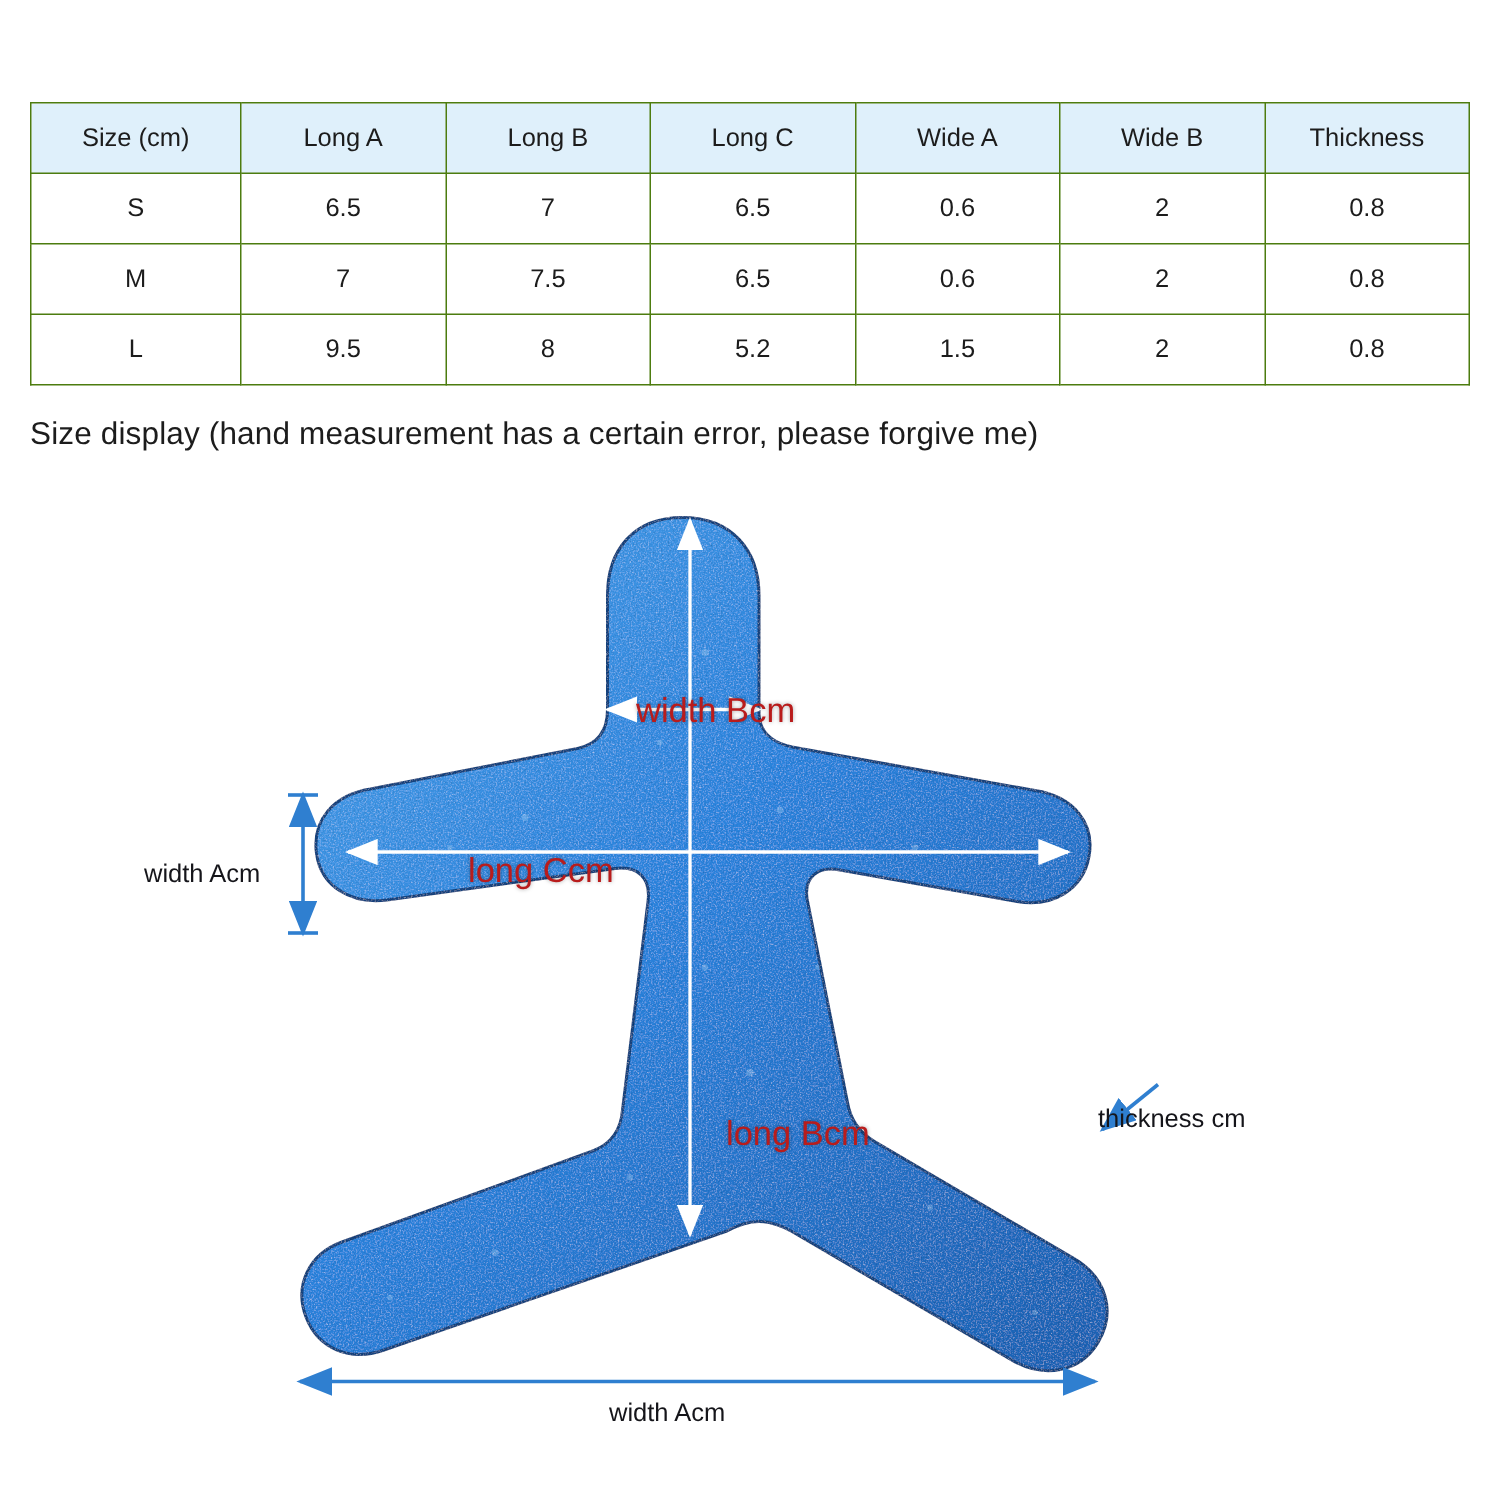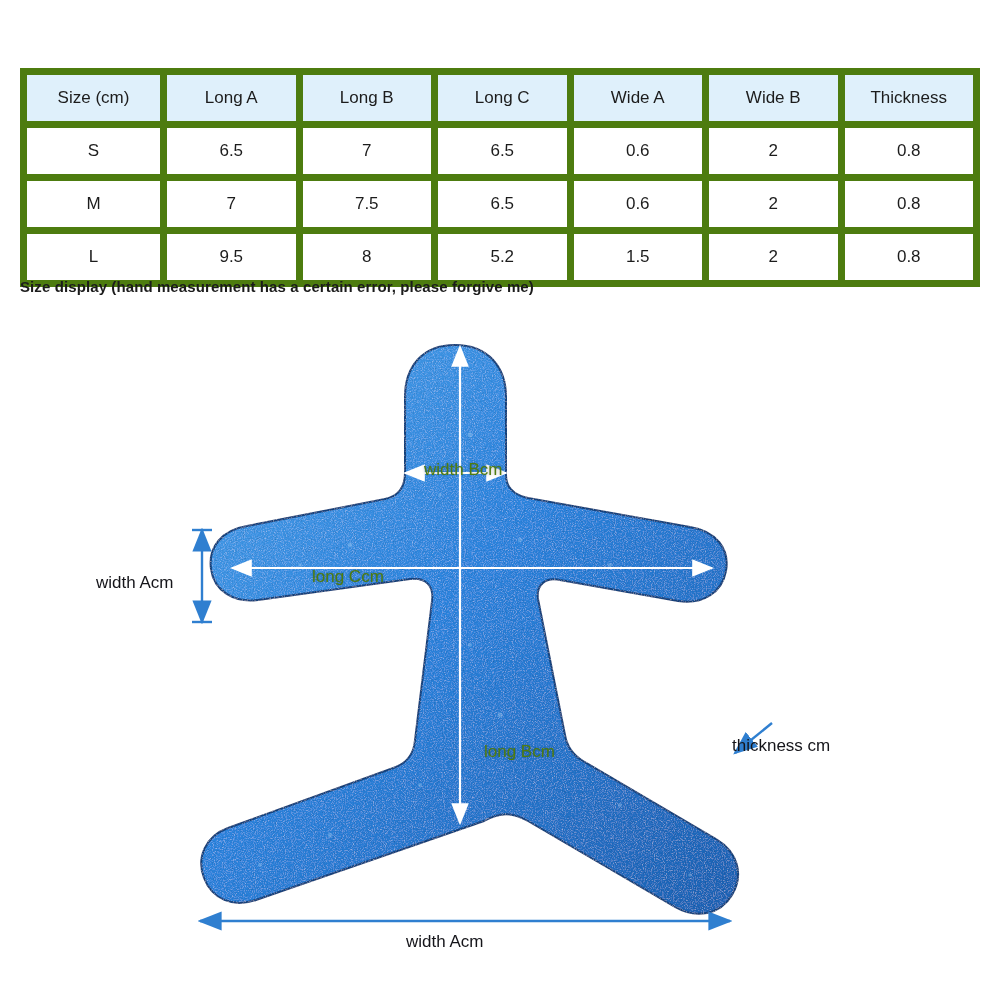--- a/index.html
+++ b/index.html
@@ -23,44 +23,43 @@
     top: 68px;
     width: 960px;
   }
   table.size-table {
     width: 100%;
     border-collapse: collapse;
     table-layout: fixed;
   }
   table.size-table th,
   table.size-table td {
-    border: 7px solid #4d7c0f;
+    border: 1px solid #4d7c0f;
     text-align: center;
     font-size: 17px;
     font-weight: normal;
     color: #1c1c1c;
     height: 46px;
     padding: 0;
     background: #ffffff;
   }
   table.size-table thead th {
     background: #dff0fb;
     font-size: 17px;
   }
   table.size-table col.c0 { width: 140px; }
 
   
   .caption {
     position: absolute;
     left: 20px;
     top: 278px;
-    font-size: 15px;
+    font-size: 21px;
     color: #1c1c1c;
     letter-spacing: 0.1px;
-    font-weight: bold;
   }
 
   
   .figure {
     position: absolute;
     left: 0;
     top: 315px;
     width: 1000px;
     height: 670px;
   }
@@ -68,22 +67,22 @@
     display: block;
   }
 
   .annot {
     position: absolute;
     font-size: 17px;
     color: #1d1d1d;
     white-space: nowrap;
   }
   .annot.white {
-    color: #4d7c0f;
-    font-size: 17px;
+    color: #b91c1c;
+    font-size: 23px;
     text-shadow: 0 0 3px rgba(0,0,0,0.35);
   }
   .annot.blue {
     color: #15151a;
   }
 
   .lbl-width-a { left: 96px; top: 258px; }
   .lbl-width-b { left: 424px; top: 145px; }
   .lbl-long-c  { left: 312px; top: 252px; }
   .lbl-long-b  { left: 484px; top: 427px; }

